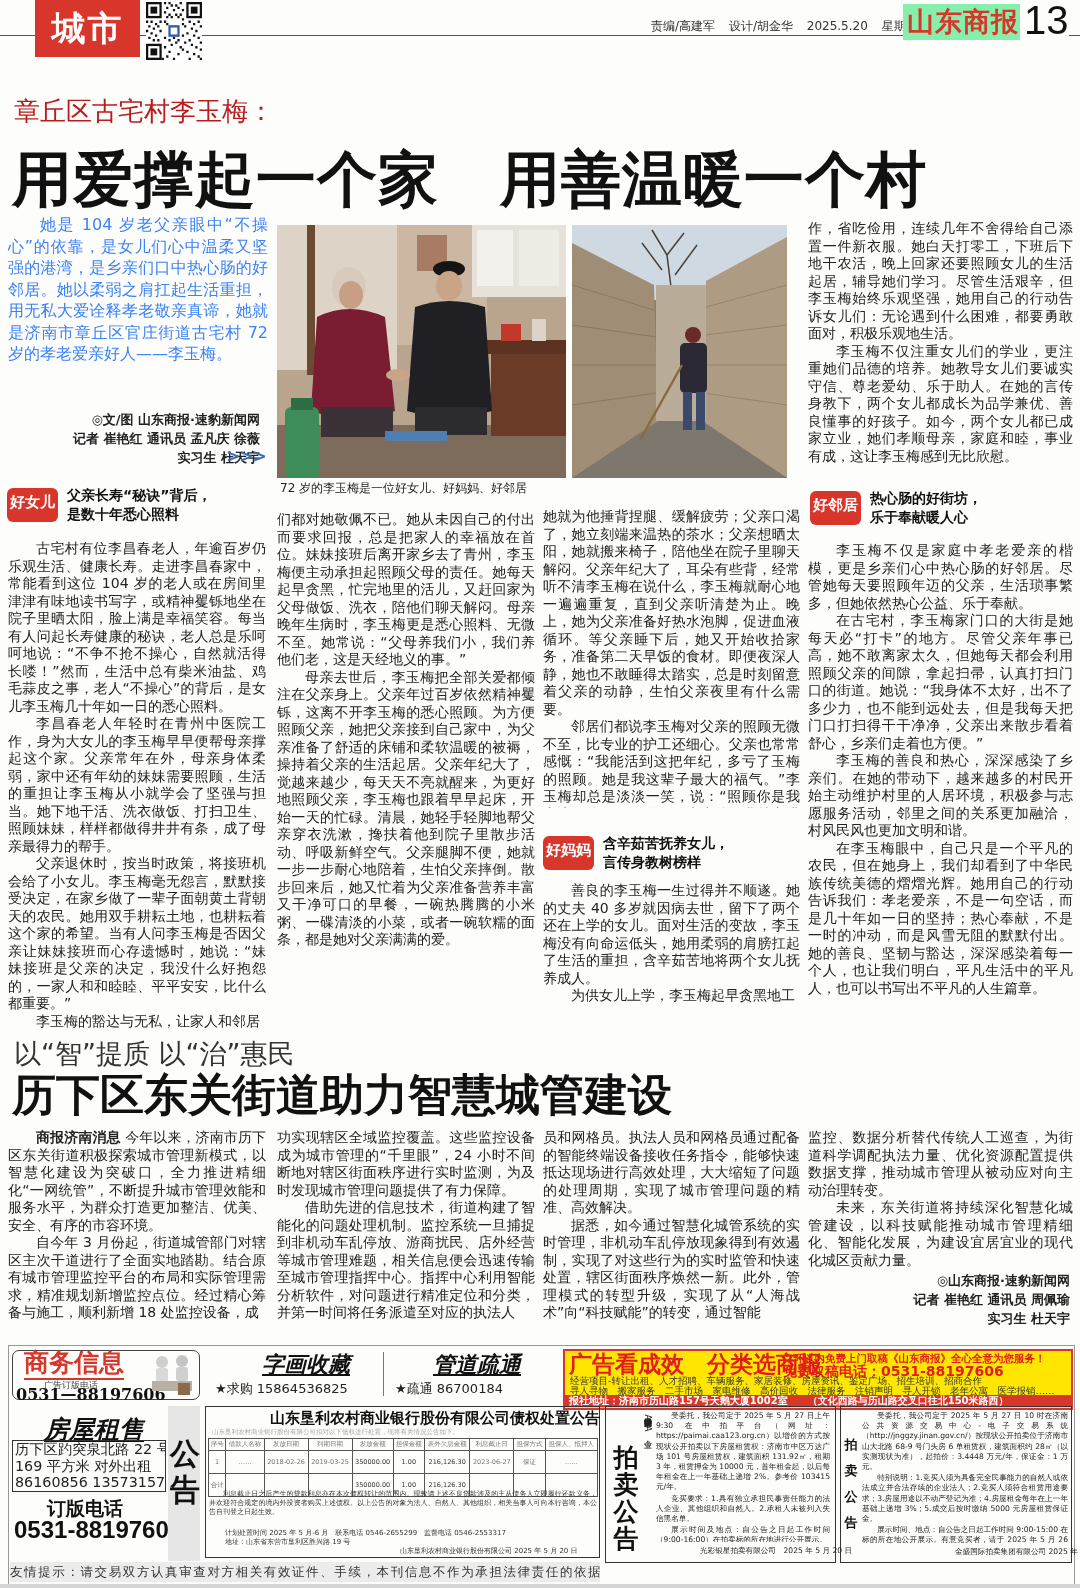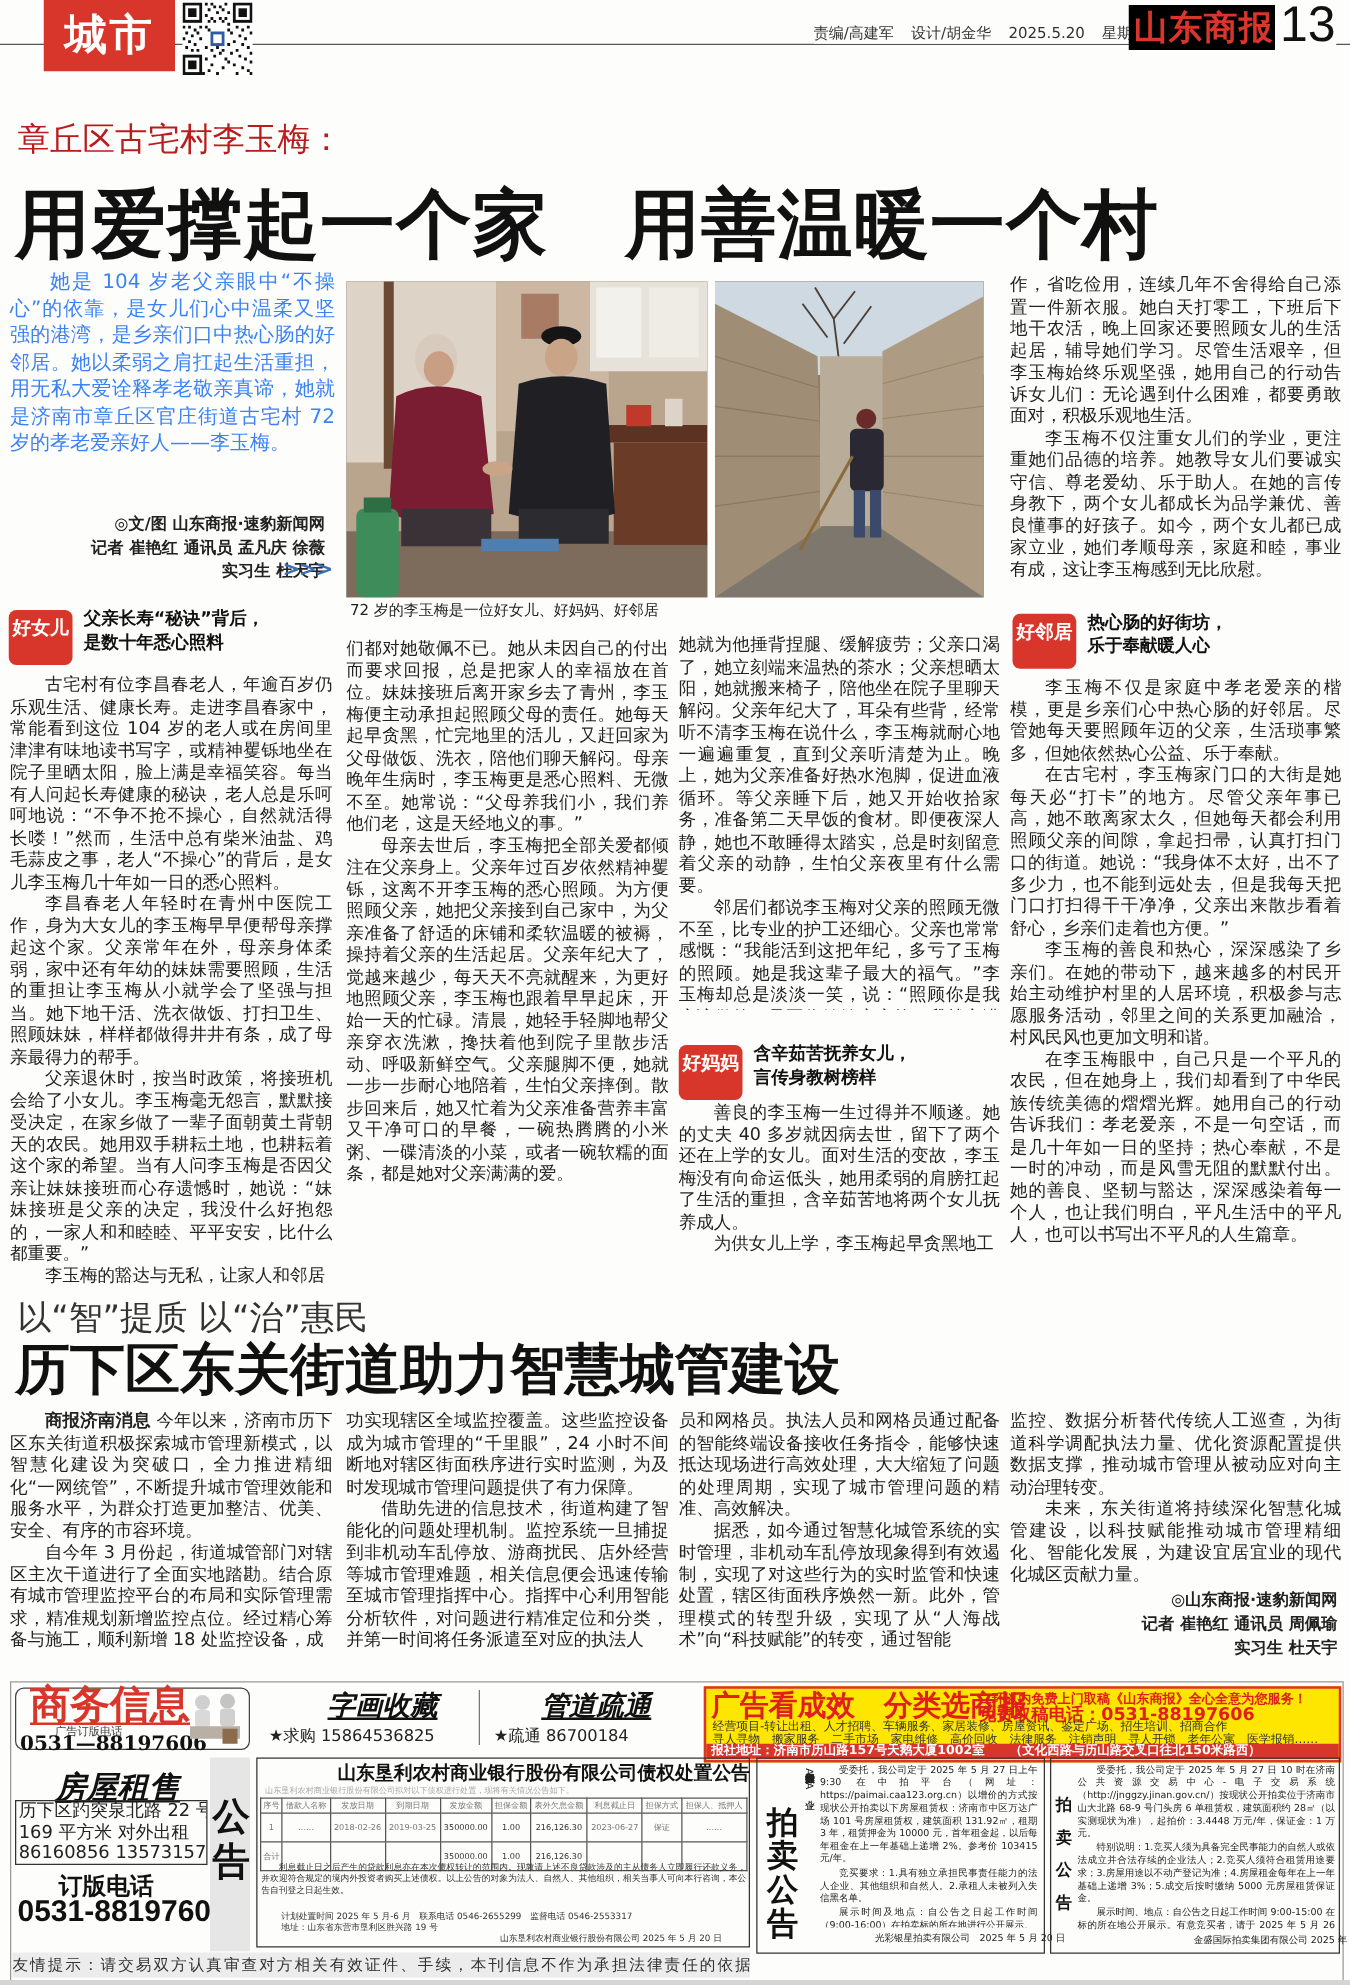--- a/index.html
+++ b/index.html
@@ -6,44 +6,44 @@
   body{width:1080px;height:1588px;position:relative;overflow:hidden;background:#fdfdfc;
        font-family:"DejaVu Sans",sans-serif;color:#222;}
   .abs{position:absolute;}
   
   .hdr-line{left:0;top:35px;width:1080px;height:1px;background:#555;}
   .section-box{left:35px;top:0;width:105px;height:57px;background:#d9362b;color:#fff;
        font-family:"DejaVu Serif",serif;font-size:34px;font-weight:bold;text-align:center;line-height:57px;letter-spacing:2px;}
   .qr{left:146px;top:2px;width:56px;height:58px;background:#fff;}
   .hdr-meta{left:651px;top:18px;font-size:12px;color:#333;white-space:nowrap;background:#fdfdfc;padding-right:6px;}
   .hdr-meta span{margin-right:10px;}
-  .paper-name{left:903px;top:4px;font-size:27px;font-weight:bold;color:#d9362b;letter-spacing:1px;background:#000000;padding:0 4px;}
+  .paper-name{left:903px;top:4px;font-size:27px;font-weight:bold;color:#d9362b;letter-spacing:1px;background:#86efac;padding:0 4px;}
   .page-no{left:1020px;top:-2px;font-family:"Liberation Sans",sans-serif;font-size:40px;color:#111;background:#fdfdfc;padding-left:4px;}
   
   .kicker1{left:14px;top:94px;font-size:26px;color:#b91c1c;white-space:nowrap;}
   .title1{left:12px;top:140px;font-size:60px;font-weight:bold;color:#111;white-space:nowrap;letter-spacing:1px;}
   .kicker2{left:14px;top:1036px;font-size:27px;color:#333;white-space:nowrap;}
   .title2{left:12px;top:1066px;font-size:44px;font-weight:bold;color:#111;white-space:nowrap;}
   
   .intro{left:8px;top:214px;width:260px;font-size:16px;line-height:21.5px;color:#3b82f6;text-align:justify;text-indent:2em;}
   .byline{font-size:13px;line-height:19px;color:#222;text-align:right;font-weight:600;}
   .more{left:226px;top:446px;font-size:17px;font-weight:bold;color:#3b6fb6;letter-spacing:-1px;}
   .body-text{font-size:14px;line-height:17.5px;color:#222;overflow:hidden;}
   .body-text p{margin:0;text-indent:2em;text-align:justify;}
   .body-text p.cont{text-indent:0;}
   .lead{font-weight:bold;}
-  .tag{width:51px;height:44px;line-height:29px;background:#d9362b;color:#fff;font-size:15px;font-weight:bold;
+  .tag{width:51px;height:34px;line-height:29px;background:#d9362b;color:#fff;font-size:15px;font-weight:bold;
        text-align:center;border-radius:6px;}
   .sec-head{font-size:14px;line-height:19px;font-weight:bold;color:#111;white-space:nowrap;}
   .photo{overflow:hidden;background:#999;}
   .caption{left:280px;top:480px;font-size:12px;color:#222;white-space:nowrap;text-align:right;}
   
   .ads-frame{left:8px;top:1345px;width:1065px;height:238px;border:1px solid #999;}
   .biz-box{left:12px;top:1350px;width:186px;height:48px;border:1.5px solid #444;border-radius:7px;}
-  .biz-title{left:24px;top:1348px;font-size:32px;font-weight:bold;color:#d9362b;border-bottom:2px solid #d9362b;line-height:30px;}
+  .biz-title{left:24px;top:1348px;font-size:25px;font-weight:bold;color:#d9362b;border-bottom:2px solid #d9362b;line-height:30px;}
   .biz-label{left:44px;top:1379px;font-size:9px;color:#444;}
   .biz-phone{left:16px;top:1385px;font-family:"DejaVu Serif",serif;font-size:16px;font-weight:bold;color:#111;}
   .ad-title{font-size:22px;font-weight:bold;font-style:italic;text-decoration:underline;color:#111;white-space:nowrap;}
   .ad-line{font-size:13px;color:#222;white-space:nowrap;}
   .vsep{left:383px;top:1352px;width:1px;height:44px;background:#777;}
   .promo{left:563px;top:1349px;width:506px;height:57px;background:#ffe600;border:2px solid #d9362b;overflow:hidden;}
   .promo-head{left:569px;top:1349px;font-size:23px;font-weight:bold;color:#e01e1e;white-space:nowrap;}
   .promo-svc{left:783px;top:1352px;font-size:10.5px;color:#e01e1e;white-space:nowrap;font-weight:bold;}
   .promo-hot{left:783px;top:1363px;font-size:14px;color:#e01e1e;white-space:nowrap;font-weight:bold;}
   .promo-items{left:570px;font-size:9.5px;color:#333;white-space:nowrap;}

